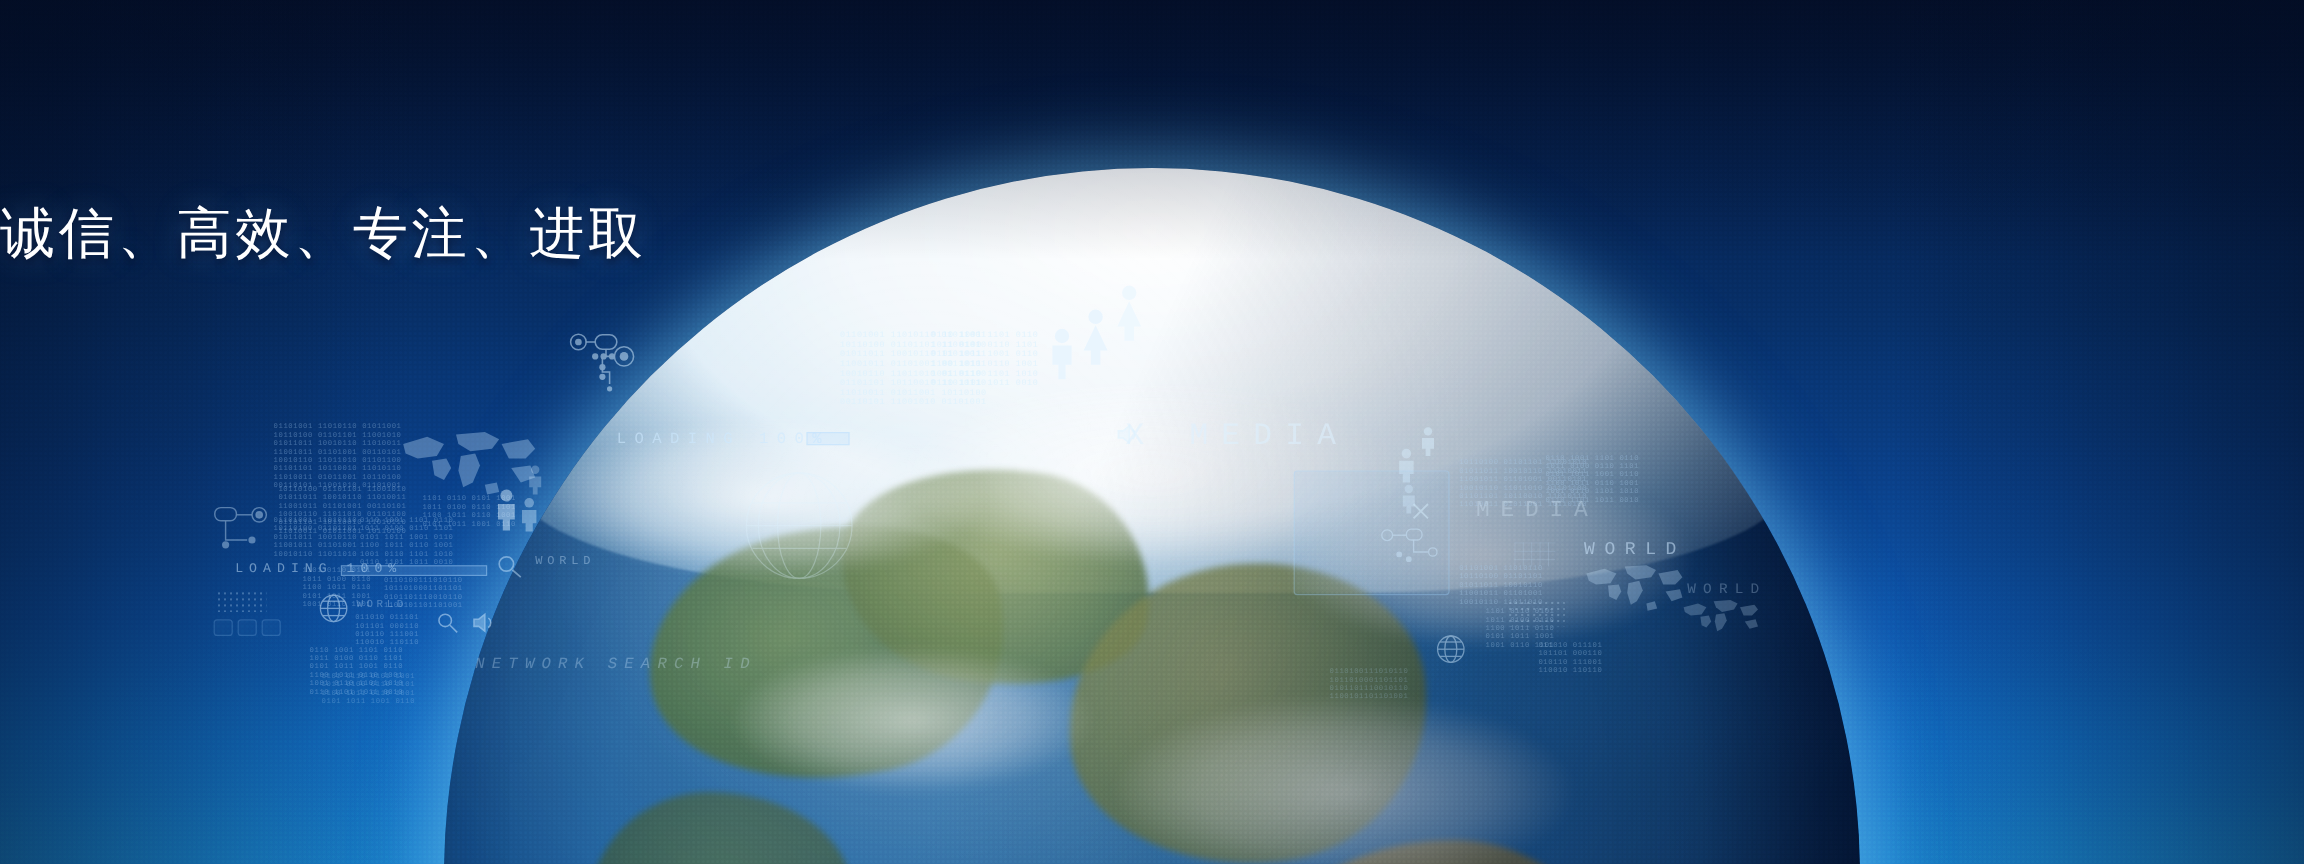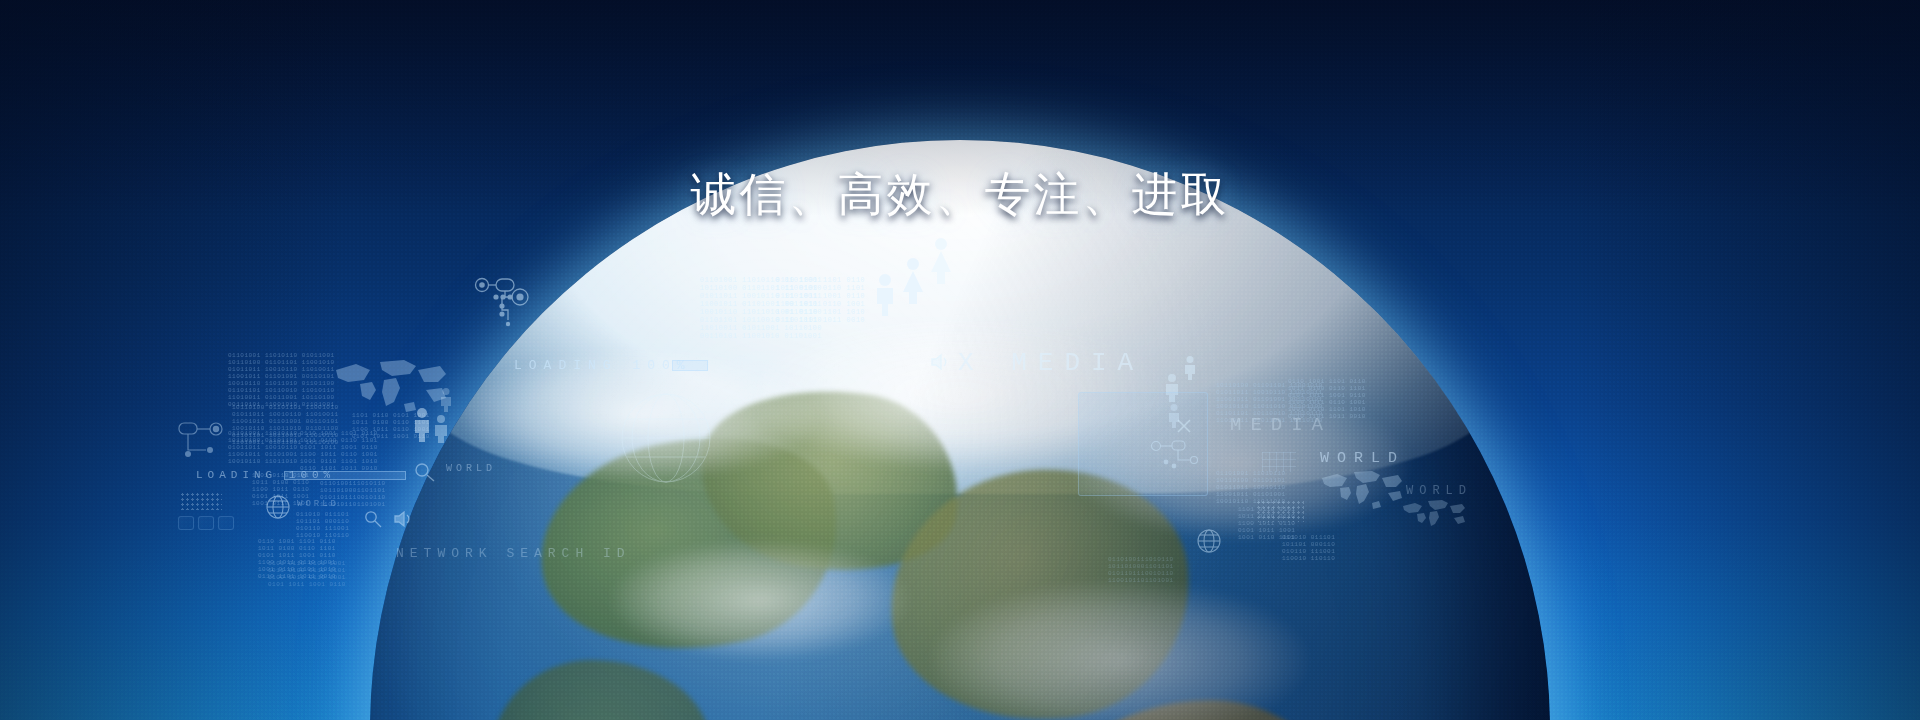--- a/index.html
+++ b/index.html
@@ -26,21 +26,21 @@
   
   #halftone{
     position:absolute;inset:0;
     background-image:radial-gradient(rgba(255,255,255,0.055) 1px, rgba(0,0,0,0) 1.3px);
     background-size:4px 4px;
     pointer-events:none;mix-blend-mode:overlay;
   }
 
   
   #headline{
-    position:absolute;left:0;right:0;top:164px;text-align:center;
+    position:absolute;left:0;right:0;top:164px;
     color:#ffffff;font-size:46px;letter-spacing:3px;font-weight:400;
     text-shadow:0 3px 7px rgba(0,12,40,0.85), 0 0 24px rgba(120,190,255,0.35);
     white-space:nowrap;
   }
 
   
   #globe-wrap{position:absolute;left:50%;bottom:-600px;transform:translateX(-50%);width:1180px;height:1180px;}
   #glow{
     position:absolute;left:-90px;top:-90px;width:1360px;height:1360px;border-radius:50%;
     background:radial-gradient(circle at 50% 50%, rgba(150,225,255,0.0) 40.2%, rgba(150,230,255,0.55) 43.6%, rgba(70,180,255,0.28) 47%, rgba(30,120,220,0.0) 55%);
@@ -347,21 +347,21 @@
 
     <div class="hud-el loading" style="left:514px;top:358px;">LOADING 100%</div>
     <div class="hud-el bar" style="left:672px;top:360px;width:34px;height:9px;"></div>
 
     <div class="hud-el" style="left:929px;top:352px;opacity:.6;">
       <svg width="22" height="20" viewBox="0 0 22 20" fill="none" stroke="rgba(220,242,255,0.95)" stroke-width="1.4">
         <path d="M3 7 h4 l5 -4 v14 l-5 -4 h-4 z" fill="rgba(220,242,255,0.55)"></path>
           <path d="M15 6 a5.5 5.5 0 0 1 0 8"></path>
       </svg>
     </div>
-    <div class="hud-el bigmedia" style="left:958px;top:348px;">X MEDIA</div>
+    <div class="hud-el bigmedia" style="left:938px;top:348px;">X MEDIA</div>
 
     <div class="hud-el mono-block dim" style="left:1216px;top:382px;">10110100 01101101 11001010
 01011011 10010110 11010011
 11001011 01101001 00110101
 10010110 11011010 01101100
 01101101 10110010 11010110
 11010011 01011001 10110100</div>
     <div class="hud-el mono-block dim" style="left:1288px;top:378px;">0110 1001 1101 0110
 1011 0100 0110 1101
 0101 1011 1001 0110
@@ -464,21 +464,21 @@
           <path d="M2 13 H24"></path>
           <path d="M4 7 H22"></path>
           <path d="M4 19 H22"></path>
       </svg>
     </div>
     <div class="hud-el mono-block dim" style="left:1282px;top:534px;">011010 011101
 101101 000110
 010110 111001
 110010 110110</div>
 
-    <div class="hud-el loading" style="left:396px;top:546px;font-size:13px;letter-spacing:6px;opacity:.55;">NETWORK SEARCH ID</div>
+    <div class="hud-el loading" style="left:396px;top:546px;font-size:13px;letter-spacing:6px;opacity:.55;font-style:italic;">NETWORK SEARCH ID</div>
 
     <div class="hud-el" style="left:620px;top:392px;opacity:.35;">
       <svg width="92" height="92" viewBox="0 0 92 92" fill="none" stroke="rgba(220,242,255,0.85)" stroke-width="1">
         <circle cx="46" cy="46" r="44"></circle>
         <ellipse cx="46" cy="46" rx="18" ry="44"></ellipse>
         <ellipse cx="46" cy="46" rx="34" ry="44"></ellipse>
         <path d="M2 46 H90"></path>
           <path d="M7 27 H85"></path>
           <path d="M7 65 H85"></path>
       </svg>

